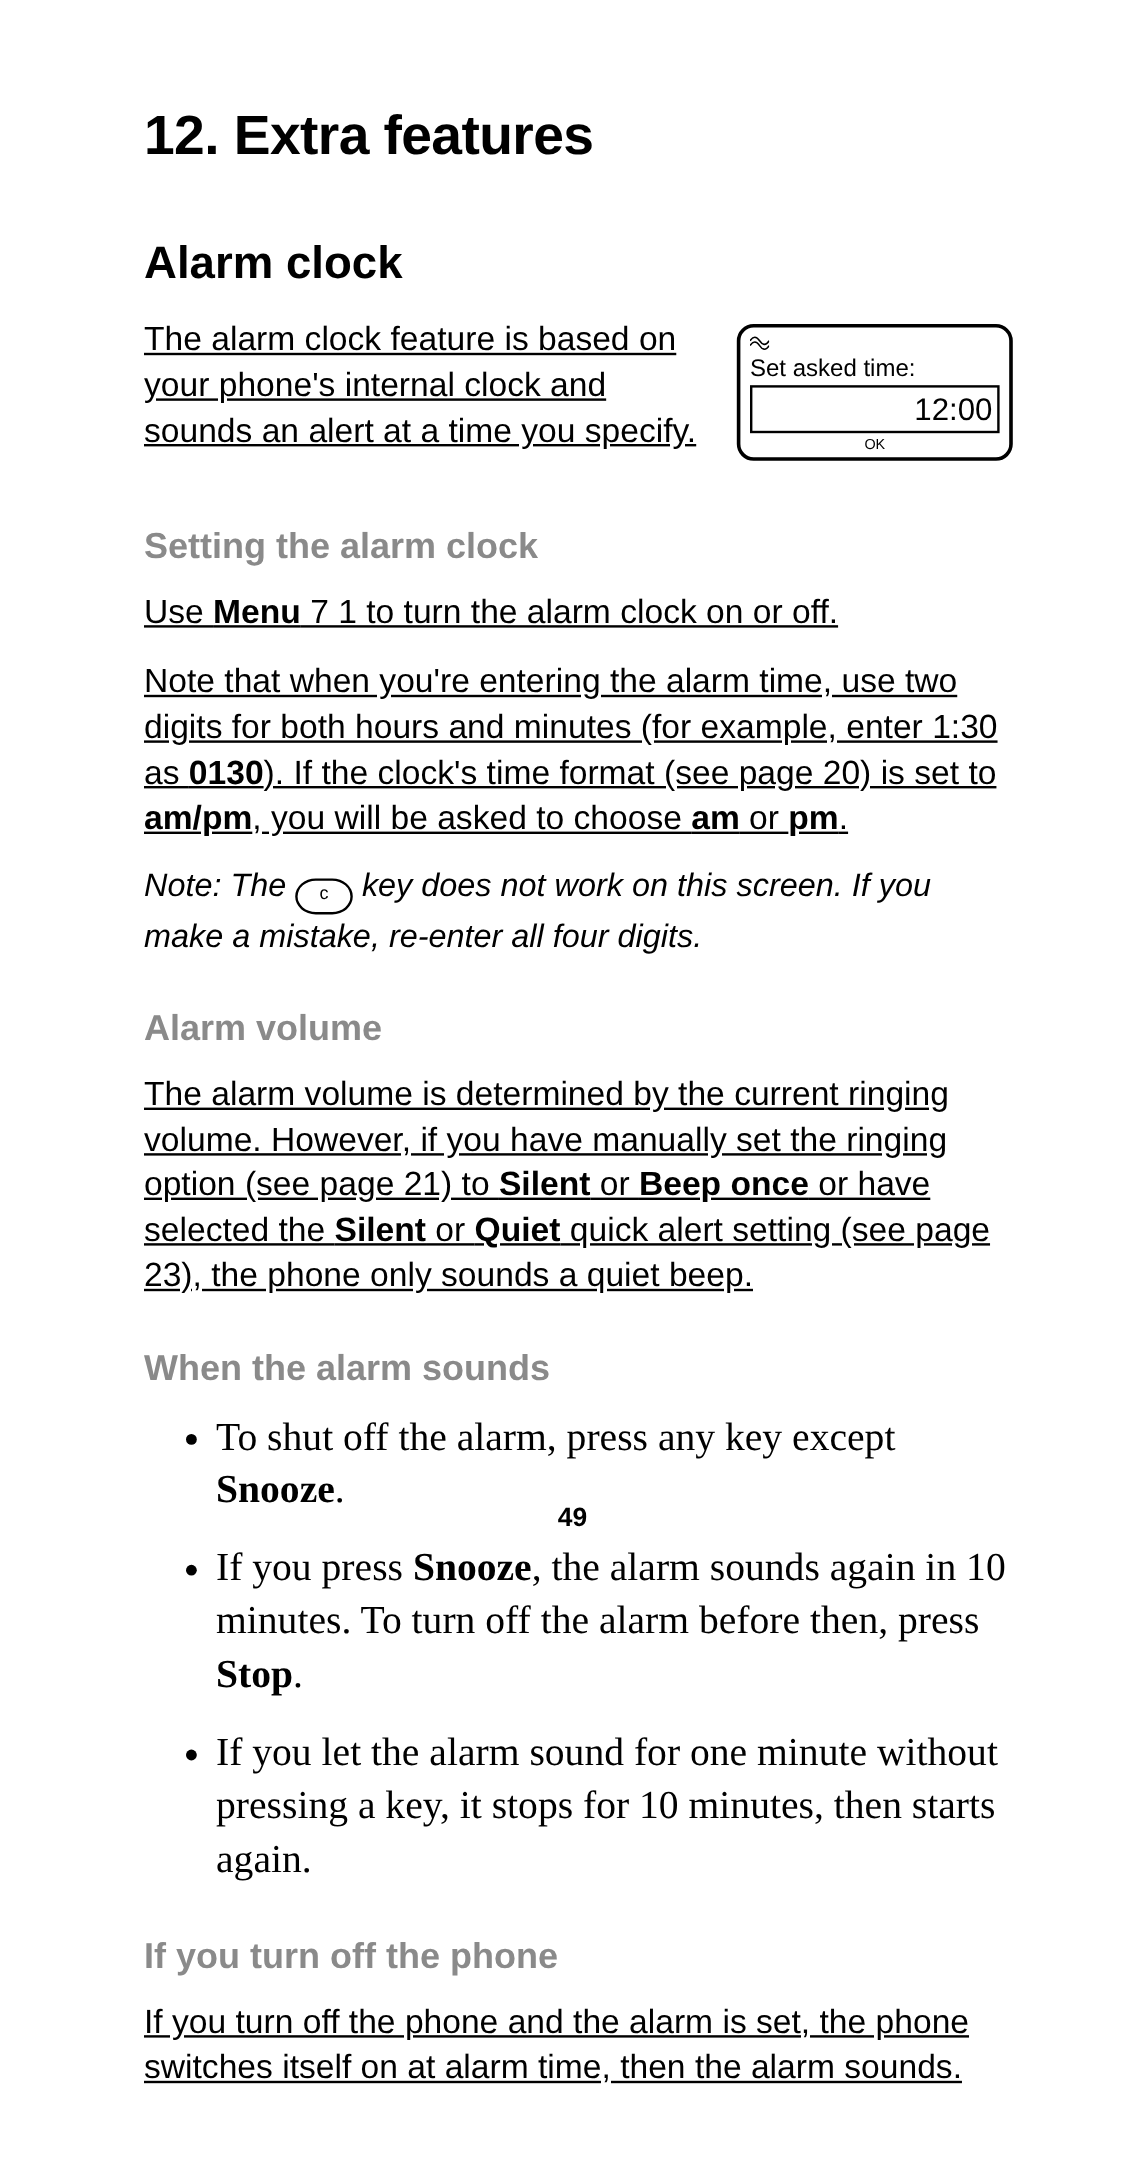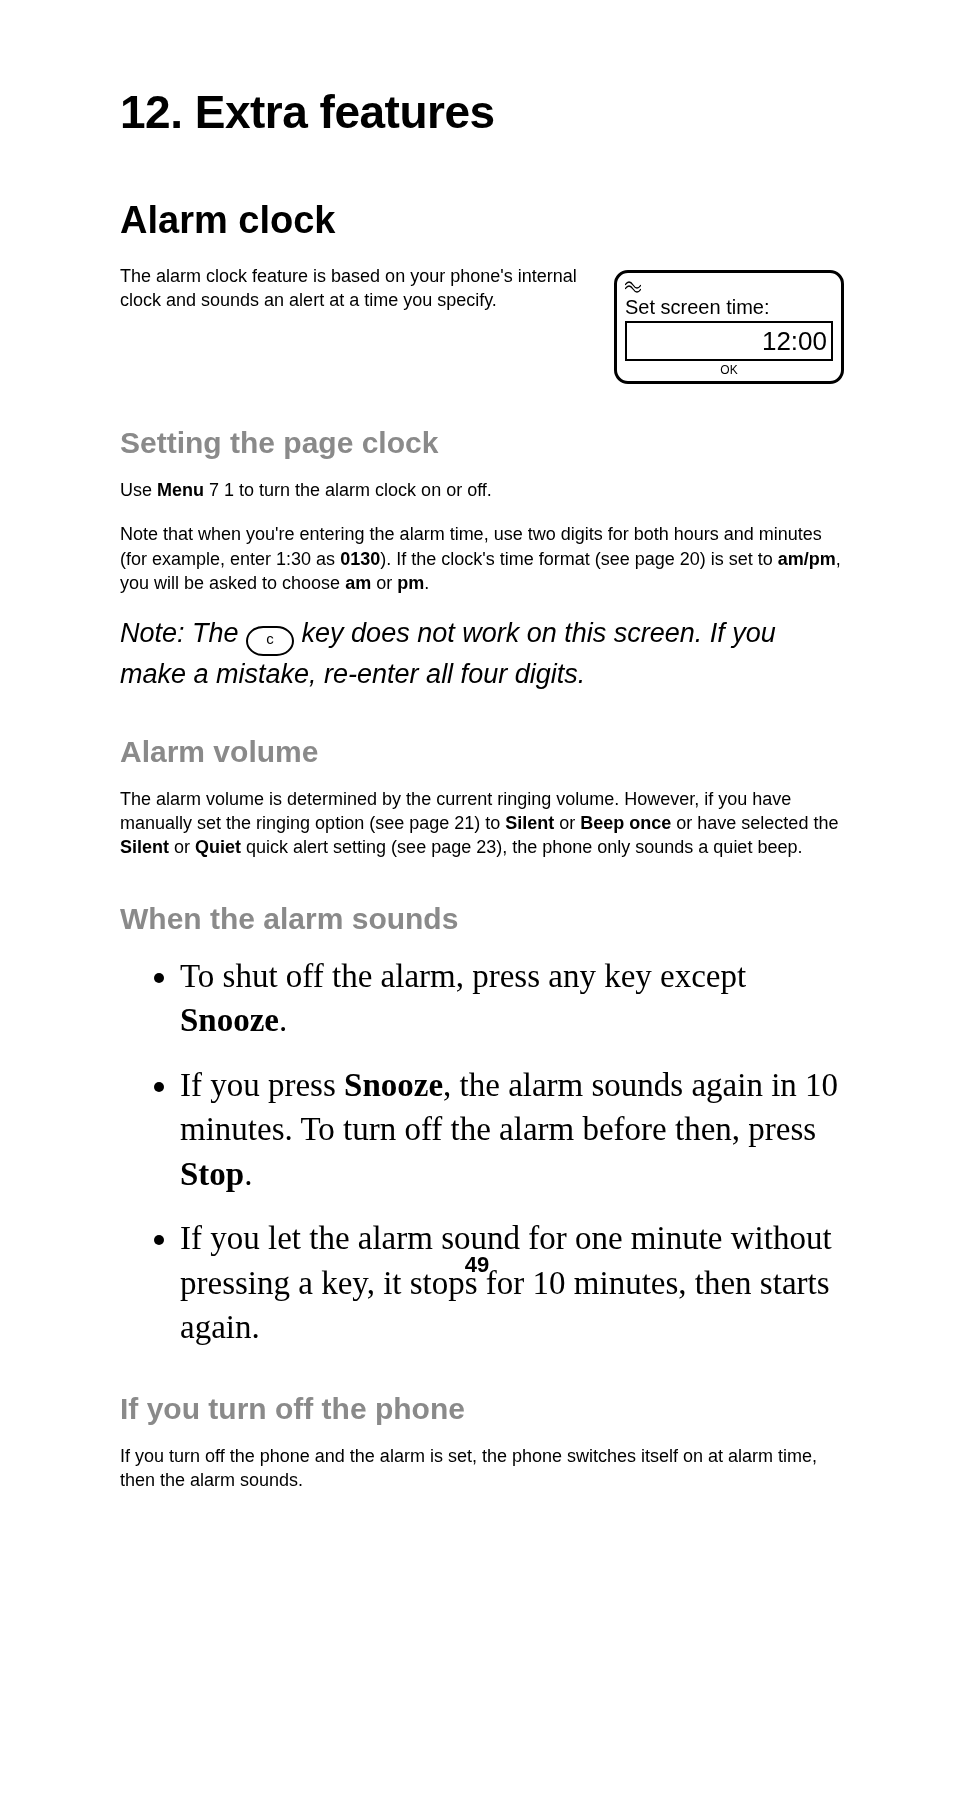--- a/index.html
+++ b/index.html
@@ -30,23 +30,24 @@
     font-weight: 700;
     margin: 4px 0 22px 0;
   }
   h3.subsection {
     font-size: 30px;
     font-weight: 700;
     color: #8a8a8a;
     margin: 42px 0 18px 0;
   }
   p.body {
-    font-size: 18px;
+    font-size: 28px;
     line-height: 1.35;
     margin: 0 0 20px 0;
+    text-decoration: underline;
   }
   p.note-italic {
     font-size: 27px;
     line-height: 1.35;
     font-style: italic;
     margin: 18px 0 0 0;
   }
   strong { font-weight: 700; }
   ul.bullets {
     margin: 0 0 10px 0;
@@ -141,29 +142,29 @@
   <div class="intro-row">
     <p class="body">The alarm clock feature is based on your phone's internal clock and sounds an alert at a time you specify.</p>
 
     <div class="phone-screen">
       <span class="status-icon">
         <svg width="16" height="12" viewBox="0 0 16 12">
           <path d="M 0 4 Q 4 -2 8 4 Q 12 10 16 4" stroke="#000" stroke-width="1.3" fill="none"></path>
           <path d="M 0 8 Q 4 2 8 8 Q 12 14 16 8" stroke="#000" stroke-width="1.3" fill="none"></path>
         </svg>
       </span>
-      <div class="label">Set screen time:</div>
+      <div class="label">Set asked time:</div>
       <div class="time-field">
         <span>12:00</span>
       </div>
       <div class="softkey">OK</div>
     </div>
   </div>
 
-  <h3 class="subsection">Setting the page clock</h3>
+  <h3 class="subsection">Setting the alarm clock</h3>
 
   <p class="body">
     <span>Use </span><strong>Menu</strong><span> 7 1 to turn the alarm clock on or off.</span>
   </p>
 
   <p class="body">
     <span>Note that when you're entering the alarm time, use two digits for both hours and minutes (for example, enter 1:30 as </span><strong>0130</strong><span>). If the clock's time format (see page 20) is set to </span><strong>am/pm</strong><span>, you will be asked to choose </span><strong>am</strong><span> or </span><strong>pm</strong><span>.</span>
   </p>
 
   <p class="note-italic">

